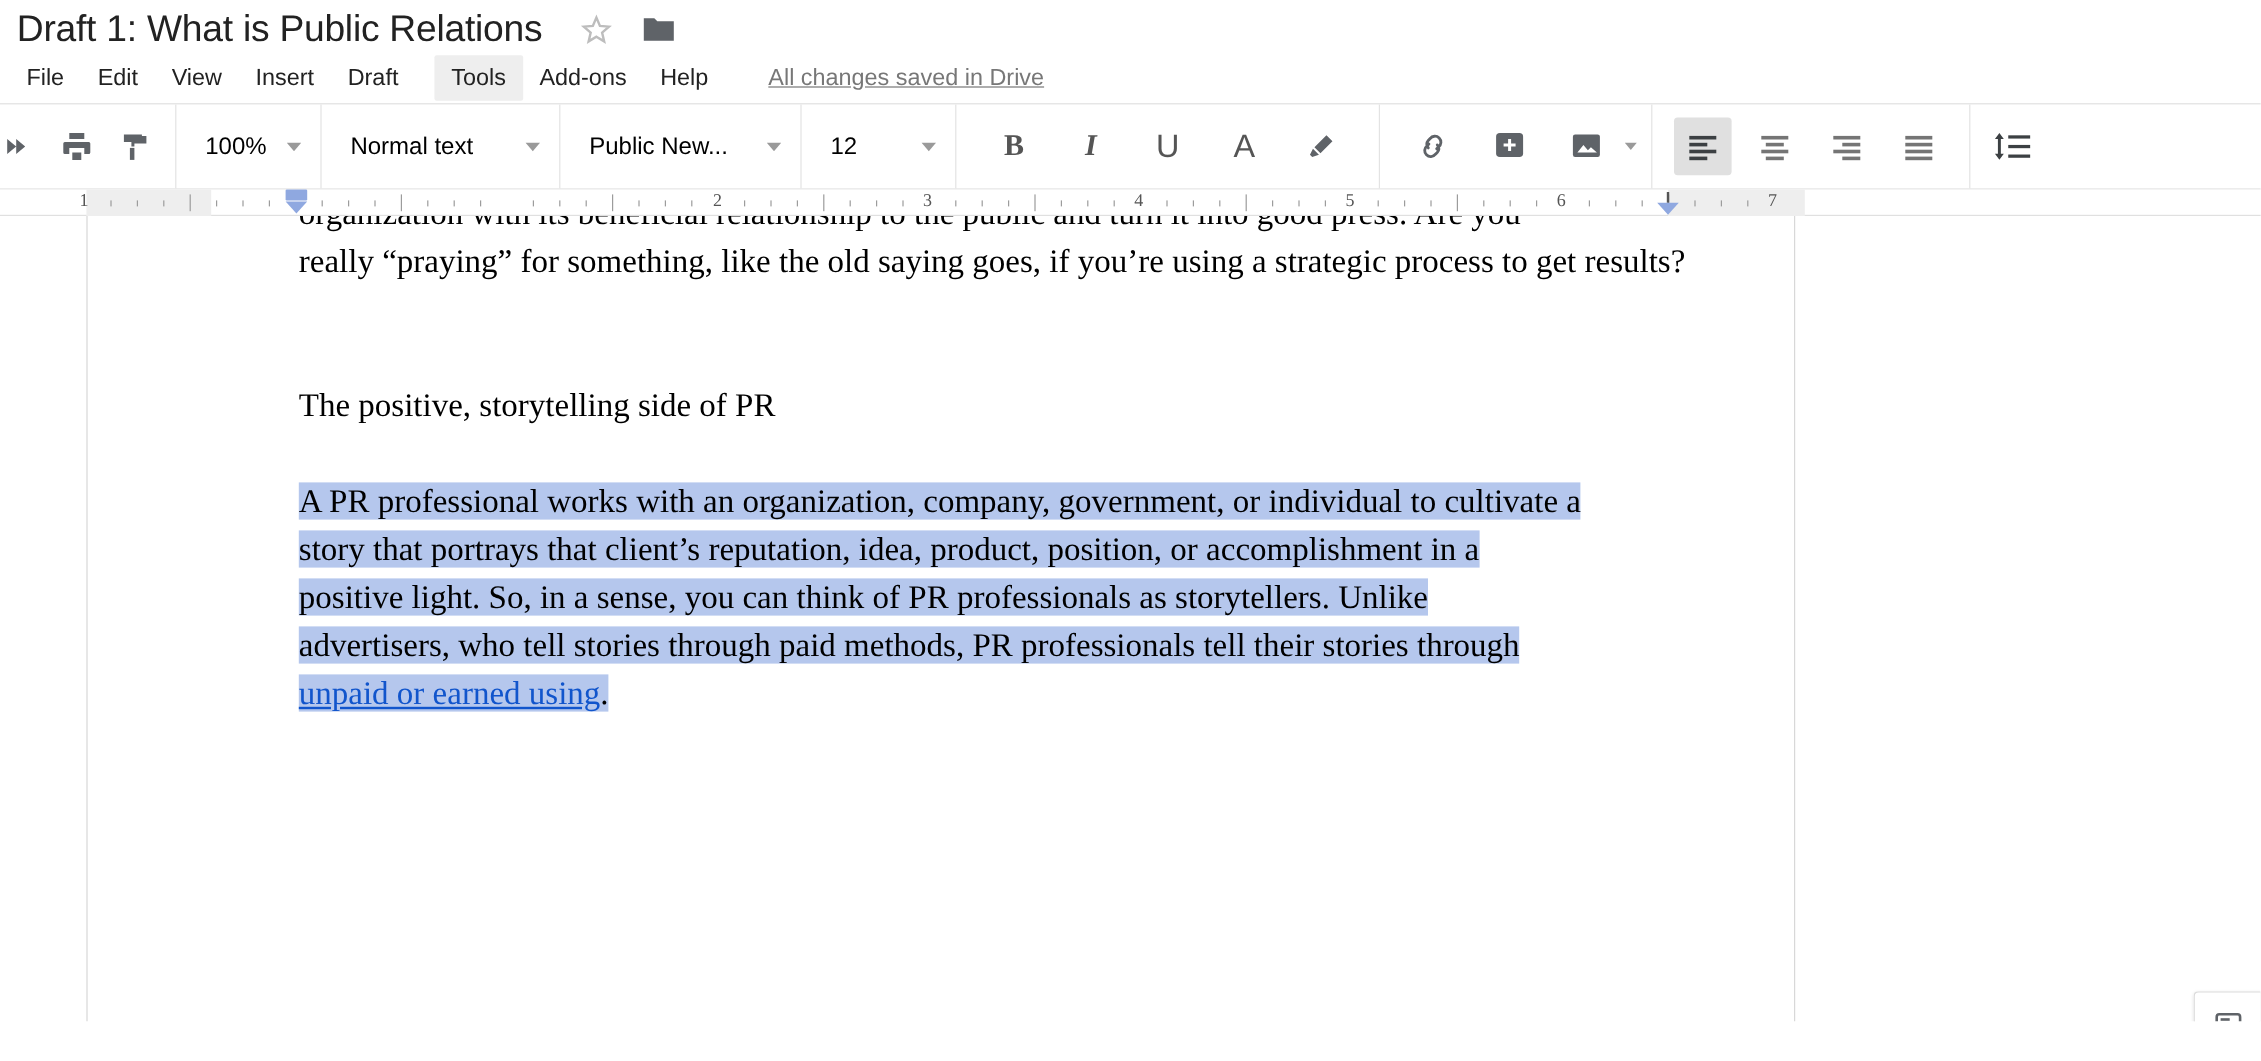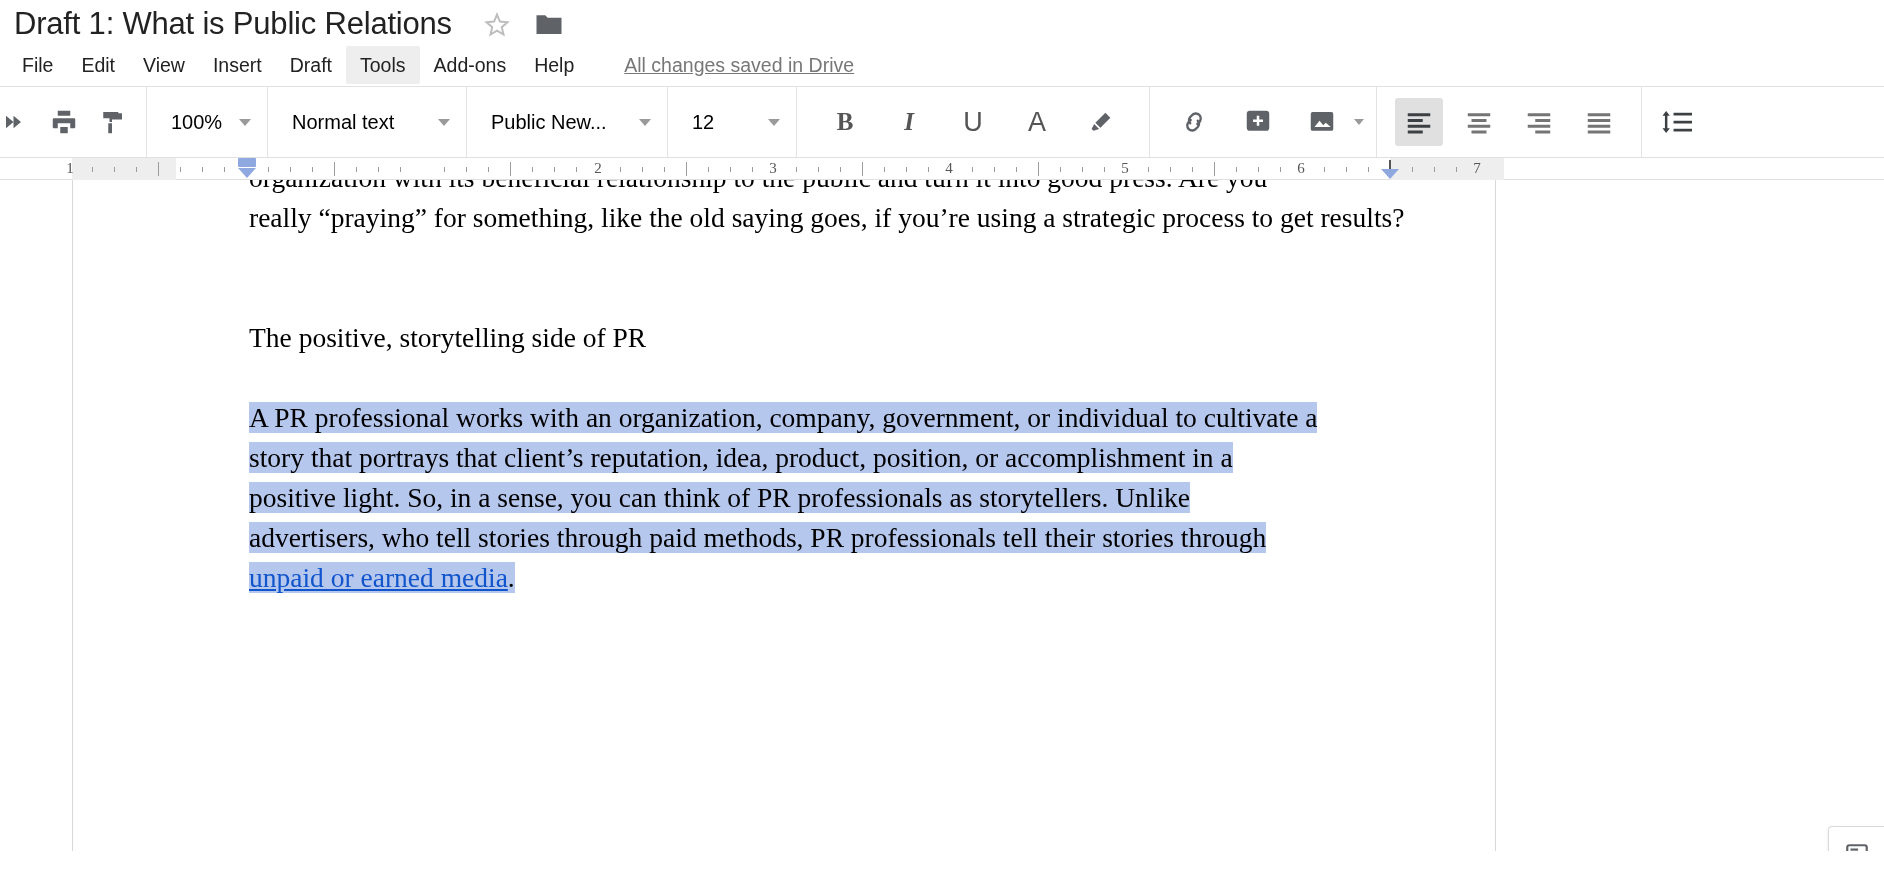--- a/index.html
+++ b/index.html
@@ -39,21 +39,21 @@
   }
   .menu-item {
     font-size: 19.5px;
     color: #222222;
     padding: 6px 14px;
     line-height: 26px;
     border-radius: 2px;
     white-space: nowrap;
     cursor: default;
   }
-  .menu-item.active { background: #eeeeee; }
+  .menu-item.active { background: #eeeeee; margin-left: 16px; }
   .save-status {
     margin-left: 36px;
     font-size: 19.5px;
     color: #777777;
     text-decoration: underline;
     white-space: nowrap;
     cursor: pointer;
   }
 
   
@@ -483,21 +483,21 @@
 
         <p class="para">The positive, storytelling side of PR</p>
 
         <div class="para spacer"></div>
 
         <p class="para">
           <span class="sel">A PR professional works with an organization, company, government, or individual to cultivate a</span><br>
           <span class="sel">story that portrays that client’s reputation, idea, product, position, or accomplishment in a</span><br>
           <span class="sel">positive light. So, in a sense, you can think of PR professionals as storytellers. Unlike</span><br>
           <span class="sel">advertisers, who tell stories through paid methods, PR professionals tell their stories through</span><br>
-          <span class="sel"><a class="doclink">unpaid or earned media</a><span>.</span></span>
+          <span class="sel"><a class="doclink">unpaid or earned using</a><span>.</span></span>
         </p>
 
         <div class="para spacer"></div>
 
         <div class="para clipped-bottom">
           <span>&nbsp;</span>
         </div>
 
       </div>
     </div>

